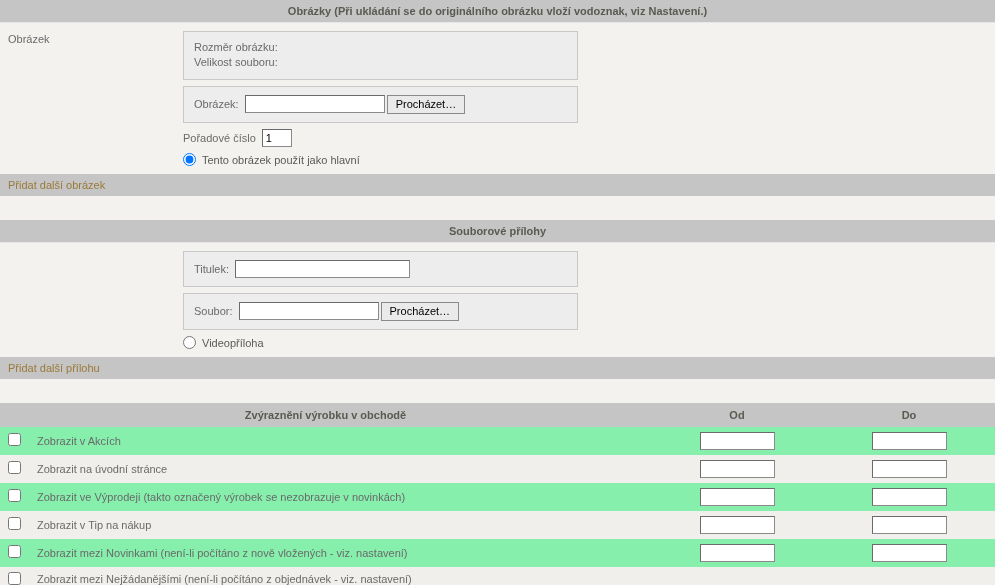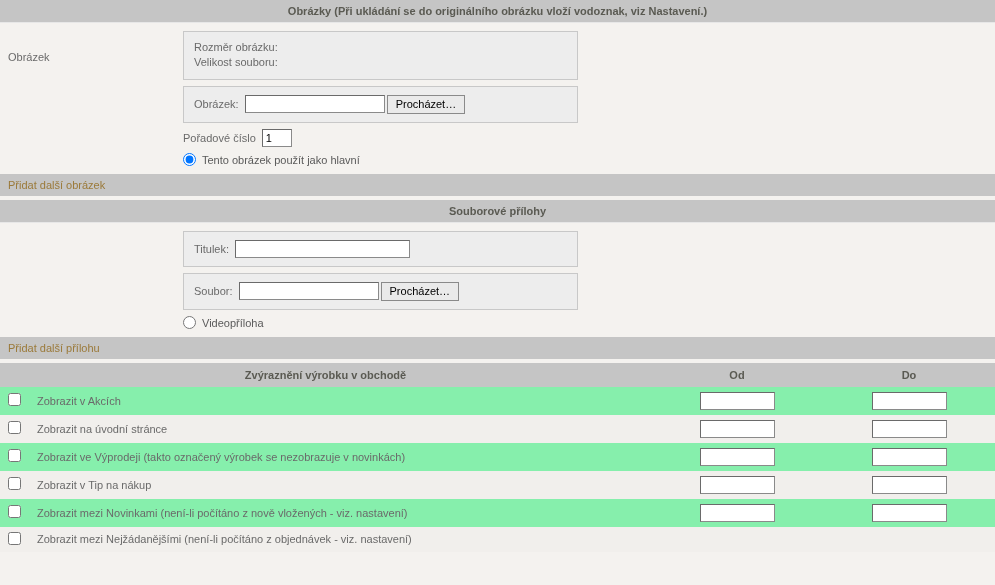--- a/index.html
+++ b/index.html
@@ -1,21 +1,21 @@
 <!DOCTYPE html>
 <html><head>
 <meta charset="utf-8">
 <style>
 *{box-sizing:border-box;margin:0;padding:0}
 body{background:#f4f2ef;font-family:Verdana,Arial,sans-serif;font-size:11px;color:#5a5a5a;padding:0}
 .wrap{width:995px}
-.block{margin-bottom:4px}
+.block{margin-bottom:24px}
 .hdr{background:#c5c5c5;color:#5a5a52;font-weight:bold;text-align:center;padding:5px 0;font-size:11px}
 .body{display:flex;border-top:1px solid #e7e7e7}
-.lcol{width:175px;padding:28px 8px;color:#6a6a6a;font-size:11px}
+.lcol{width:175px;padding:10px 8px;color:#6a6a6a;font-size:11px}
 .rcol{flex:1;padding:8px 0 8px 8px}
 .box{border:1px solid #c8c8c8;background:#ededed;padding:8px 10px;width:395px;margin-bottom:6px}
 .box .line{display:flex;align-items:center;margin-top:6px}
 .box .line:first-child{margin-top:0}
 .lbl{color:#6a6a6a;font-size:11px;margin-right:6px}
 input[type=text]{border:1px solid #8a8a8a;border-top-color:#6a6a6a;border-left-color:#6a6a6a;background:#fff;height:18px;font-size:11px;padding:0 3px}
 .fld-lg{width:175px}
 .fld-md{width:140px}
 .fld-sm{width:75px}
 .fld-tiny{width:30px}

